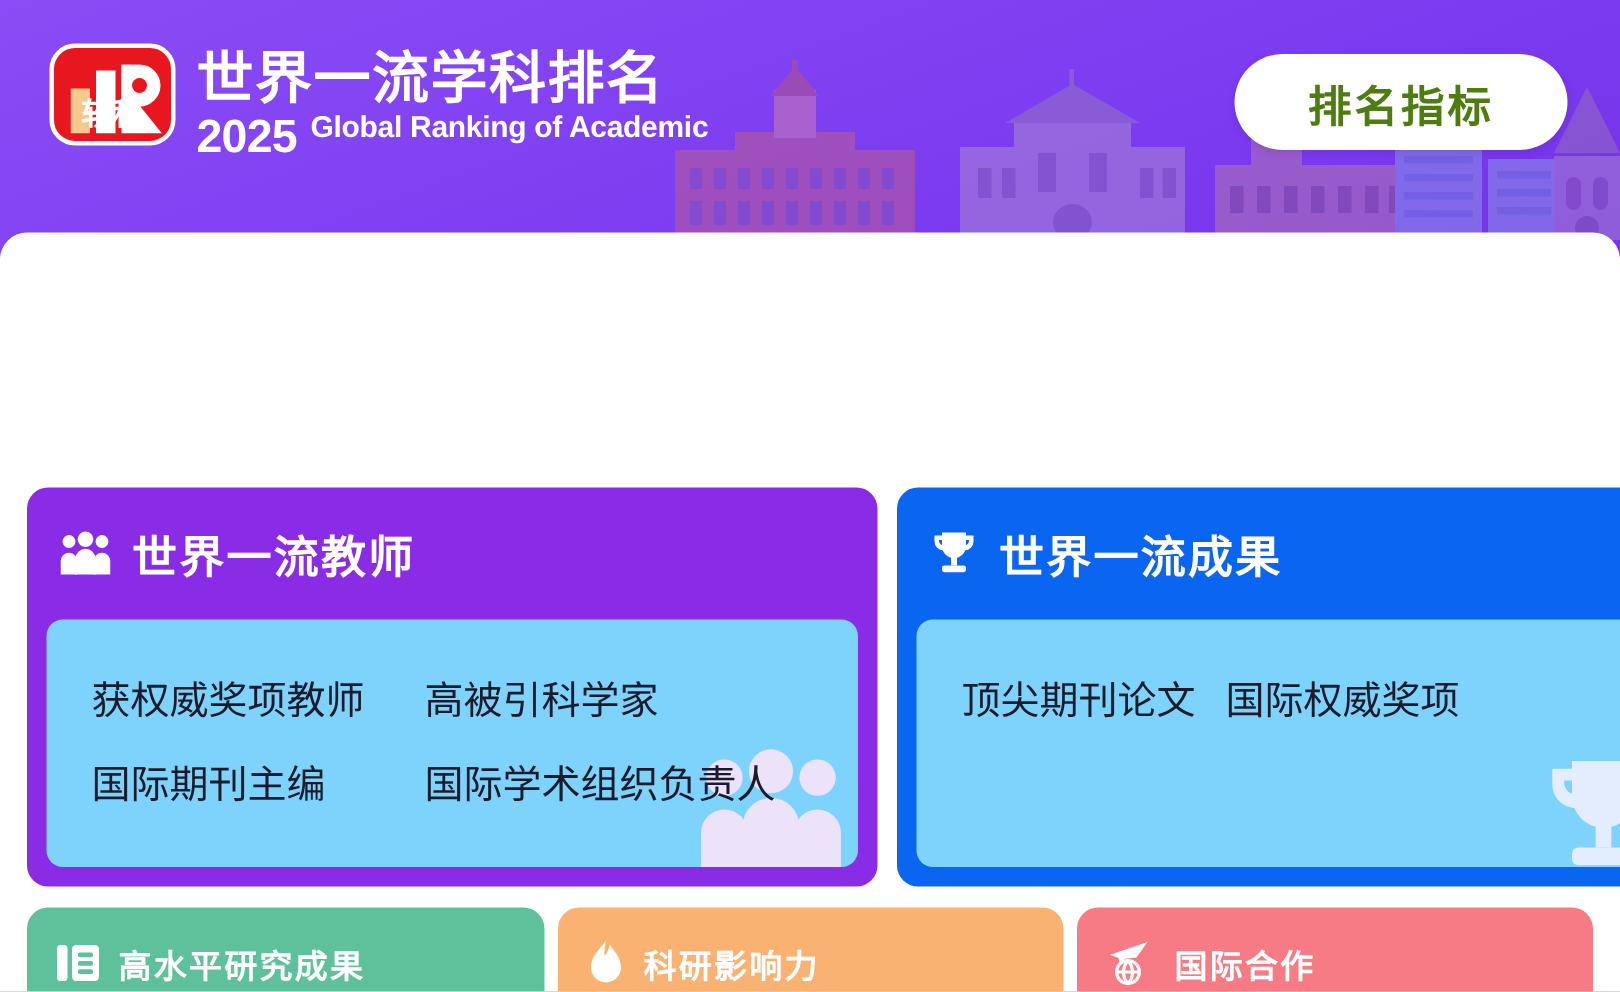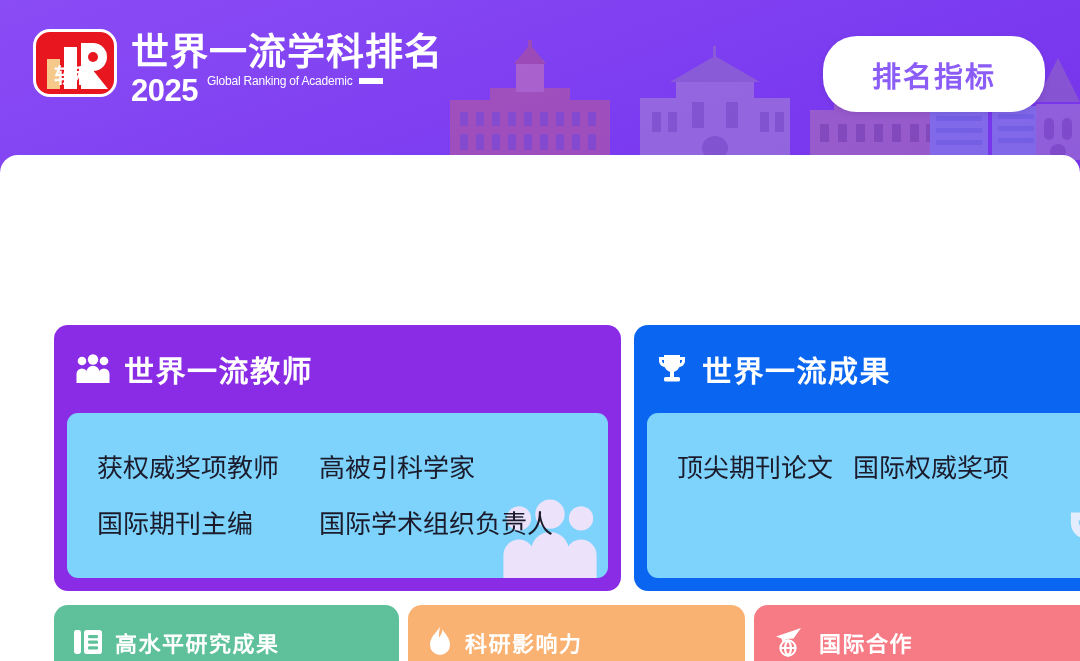--- a/index.html
+++ b/index.html
@@ -95,44 +95,44 @@
   .brand-year {
     color: #ffffff;
     font-size: 31px;
     font-weight: 800;
     line-height: 1;
     letter-spacing: -0.5px;
   }
 
   .brand-en {
     color: #ffffff;
-    font-size: 12px;
-    font-weight: 400;
+    font-size: 20px;
+    font-weight: 700;
     line-height: 1.08;
     letter-spacing: -0.2px;
     max-width: 235px;
   }
 
   .en-line { display: flex; align-items: center; gap: 6px; white-space: nowrap; }
   .rule-short { display:inline-block; width: 24px; height: 6px; background: #fff; }
   .rule-long  { display:inline-block; width: 145px; height: 6px; background: #fff; }
 
   .pill {
     position: absolute;
     right: 35px;
     top: 36px;
-    height: 76px;
+    height: 64px;
     min-width: 222px;
     padding: 0 34px;
     background: #ffffff;
     border-radius: 34px;
     display: flex;
     align-items: center;
     justify-content: center;
-    color: #8b5cf6;
+    color: #4d7c0f;
     font-size: 29px;
     font-weight: 700;
     letter-spacing: 2px;
     font-family: "DejaVu Sans", sans-serif;
     box-shadow: 0 2px 6px rgba(40,0,90,0.12);
   }
 
   
   .panel {
     position: absolute;
@@ -143,21 +143,20 @@
     background: #ffffff;
     border-top-left-radius: 18px;
     border-top-right-radius: 18px;
   }
 
   
   .card {
     position: absolute;
     border-radius: 14px;
     overflow: hidden;
-    margin-left: 36px;
   }
 
   .card-head {
     display: flex;
     align-items: center;
     gap: 14px;
     padding: 0 22px;
   }
 
   .card-head .title {

